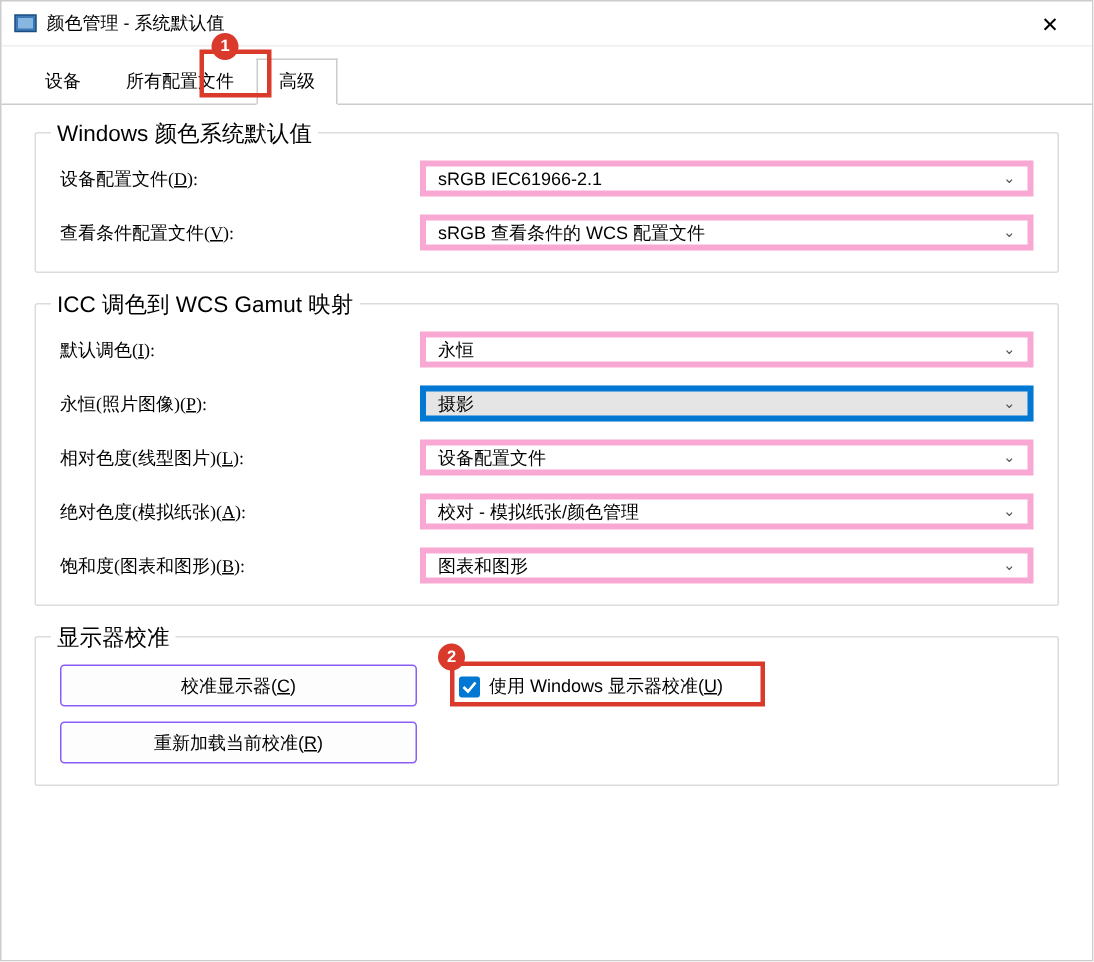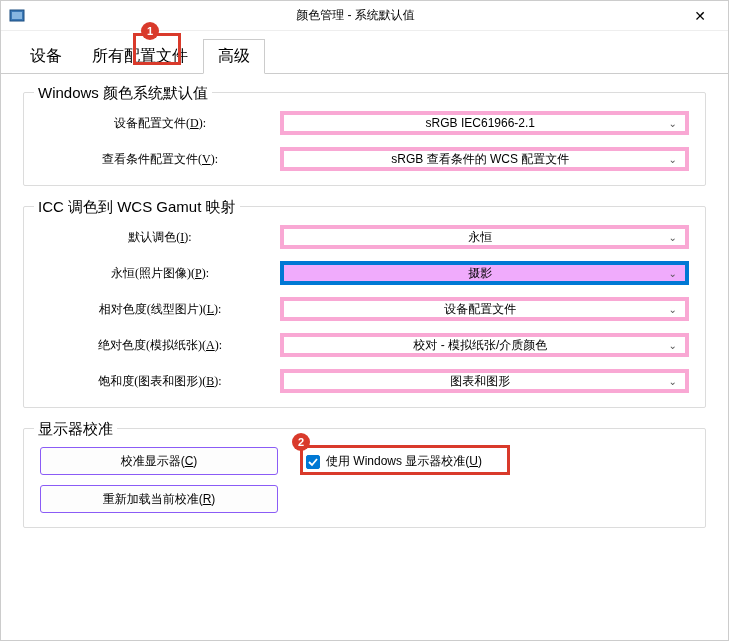--- a/index.html
+++ b/index.html
@@ -11,21 +11,20 @@
       height: 641px;
       overflow: hidden;
     }
     .window {
       background: #ffffff;
       width: 729px;
       height: 641px;
       border: 1px solid #cccccc;
       display: flex;
       flex-direction: column;
-      text-align: center;
     }
     .titlebar {
       height: 30px;
       display: flex;
       align-items: center;
       padding: 0 8px;
       border-bottom: 1px solid #eeeeee;
     }
     .titlebar-icon {
       width: 16px;
@@ -51,21 +50,21 @@
       color: #000000;
     }
     .tabs {
       display: flex;
       padding: 8px 14px 0 14px;
       border-bottom: 1px solid #cccccc;
       position: relative;
     }
     .tab {
       padding: 6px 14px;
-      font-size: 16px;
+      font-size: 12px;
       cursor: pointer;
       color: #000000;
       border: 1px solid transparent;
       border-bottom: none;
       position: relative;
     }
     .tab.active {
       border-color: #cccccc;
       background: #ffffff;
       border-bottom: 1px solid #ffffff;
@@ -112,21 +111,21 @@
       background: #ffffff;
       display: flex;
       align-items: center;
       padding: 0 8px;
       font-size: 12px;
       position: relative;
       cursor: pointer;
     }
     .combo.selected {
       border-color: #0078d4;
-      background: #f0abfc;
+      background: #e5e5e5;
     }
     .combo-value { flex: 1; }
     .combo-arrow {
       font-size: 10px;
       color: #555555;
     }
     .calib-section {
       display: flex;
       gap: 28px;
       align-items: flex-start;
@@ -274,21 +273,21 @@
           <span class="combo-value">设备配置文件</span>
           <span class="combo-arrow">⌄</span>
         </div>
       </div>
 
       <div class="form-row">
         <span class="form-label">
           <span>绝对色度(模拟纸张)(</span><span class="accel">A</span><span>):</span>
         </span>
         <div class="combo">
-          <span class="combo-value">校对 - 模拟纸张/介质颜色</span>
+          <span class="combo-value">校对 - 模拟纸张/颜色管理</span>
           <span class="combo-arrow">⌄</span>
         </div>
       </div>
 
       <div class="form-row">
         <span class="form-label">
           <span>饱和度(图表和图形)(</span><span class="accel">B</span><span>):</span>
         </span>
         <div class="combo">
           <span class="combo-value">图表和图形</span>

